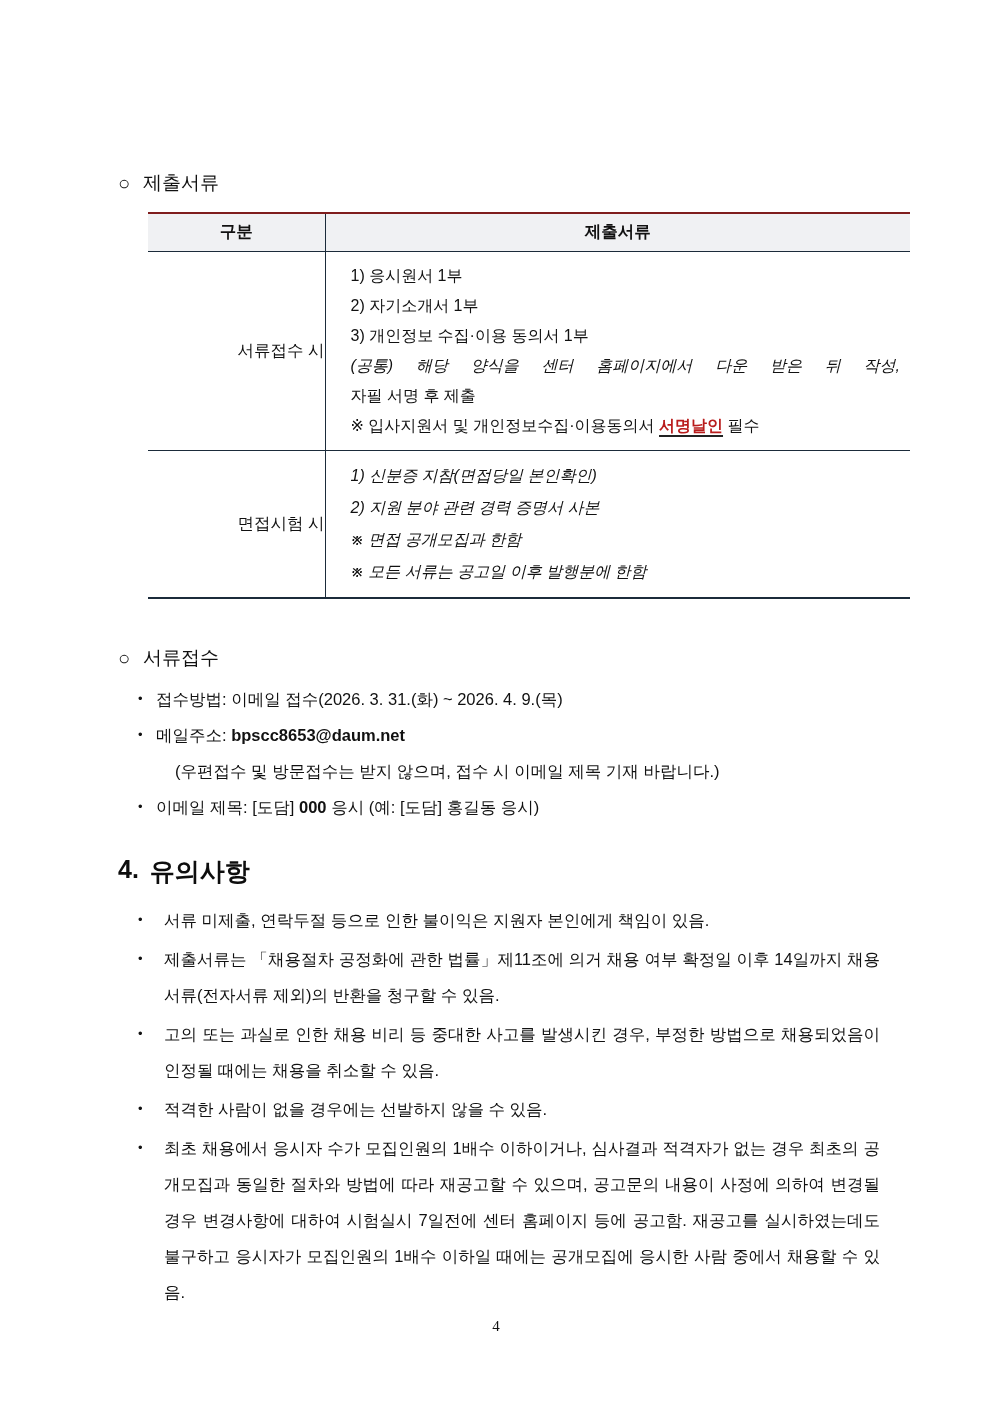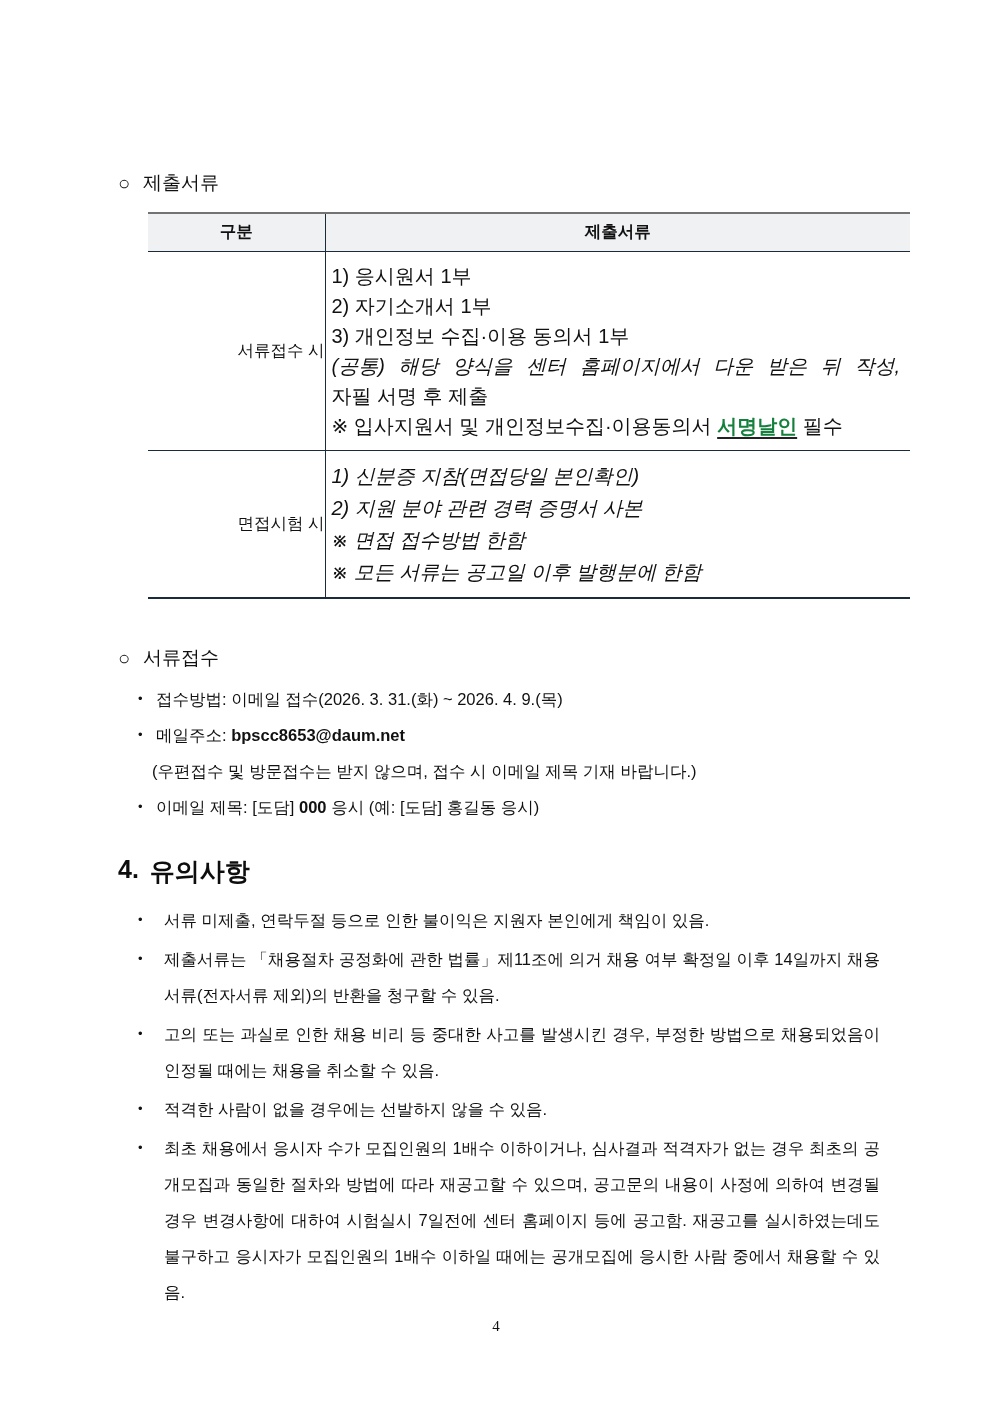--- a/index.html
+++ b/index.html
@@ -30,71 +30,71 @@
     line-height: 26px;
     color: #111;
   }
   .circle-heading .marker { font-size: 20px; font-weight: normal; }
 
   
   .doc-table {
     margin: 16px 0 0 30px;
     width: 762px;
     border-collapse: collapse;
-    border-top: 2px solid #737373;
+    border-top: 2px solid #7f1d1d;
     border-bottom: 2px solid #1b2b3a;
   }
   .doc-table th {
     background: #f0f1f3;
     border-bottom: 1.5px solid #1b2b3a;
     height: 38px;
     font-size: 16.5px;
     font-weight: bold;
     text-align: center;
     vertical-align: middle;
   }
   .doc-table th + th, .doc-table td + td { border-left: 1.5px solid #1b2b3a; }
   .doc-table tbody tr + tr td { border-top: 1.5px solid #1b2b3a; }
   .doc-table td.cat {
     width: 177px;
     text-align: right;
     vertical-align: middle;
     font-size: 16.5px;
   }
   .doc-table td.docs {
-    padding: 9px 10px 9px 6px;
-    font-size: 20px;
+    padding: 9px 10px 9px 25px;
+    font-size: 16px;
     vertical-align: middle;
   }
   tr.row0 { height: 182px; }
   tr.row1 { height: 134px; }
   tr.row0 .line { line-height: 30px; }
   tr.row1 .line { line-height: 32px; font-style: italic; }
   .line.justify-line { text-align: justify; text-align-last: justify; font-style: italic; }
   .red-highlight {
-    color: #15803d;
+    color: #b91c1c;
     font-weight: bold;
     text-decoration: underline;
     text-decoration-color: #222222;
     text-decoration-thickness: 1.5px;
     text-underline-offset: 4px;
   }
 
   
   .reception-heading { margin-top: 46px; }
   .rec-list { margin-top: 10px; font-size: 16.5px; }
   .rec-item { display: flex; line-height: 36px; }
   .rec-item .bullet {
     width: 18px;
     margin-left: 20px;
     font-size: 13px;
     flex: none;
   }
   .rec-item .txt { flex: 1; padding-right: 20px; }
-  .rec-note { margin-left: 34px; line-height: 36px; padding-right: 14px; }
+  .rec-note { margin-left: 57px; line-height: 36px; padding-right: 14px; }
   .bold { font-weight: bold; text-align: center; }
 
   
   .notes-heading {
     margin-top: 30px;
     font-size: 25px;
     font-weight: bold;
     display: flex;
     gap: 11px;
     color: #0d0d0d;
@@ -158,21 +158,21 @@
             <div class="line justify-line">(공통) 해당 양식을 센터 홈페이지에서 다운 받은 뒤 작성,</div>
             <div class="line">자필 서명 후 제출</div>
             <div class="line"><span>※ 입사지원서 및 개인정보수집·이용동의서 </span><span class="red-highlight">서명날인</span><span> 필수</span></div>
           </td>
         </tr>
         <tr class="row1">
           <td class="cat">면접시험 시</td>
           <td class="docs">
             <div class="line">1) 신분증 지참(면접당일 본인확인)</div>
             <div class="line">2) 지원 분야 관련 경력 증명서 사본</div>
-            <div class="line">※ 면접 접수방법 한함</div>
+            <div class="line">※ 면접 공개모집과 한함</div>
             <div class="line">※ 모든 서류는 공고일 이후 발행분에 한함</div>
           </td>
         </tr>
       </tbody>
     </table>
 
     <div class="circle-heading reception-heading">
       <span class="marker">○</span>
       <span>서류접수</span>
     </div>

